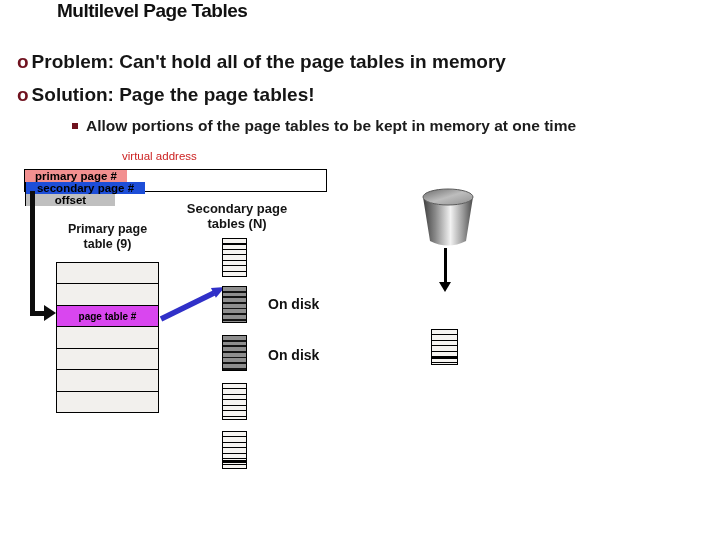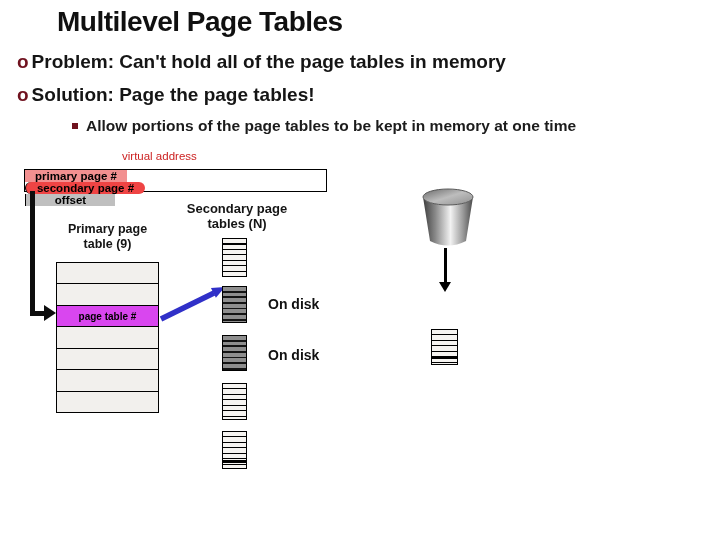--- a/index.html
+++ b/index.html
@@ -3,21 +3,21 @@
 <meta charset="utf-8">
 <style>
   html,body { margin:0; padding:0; background:#fff; }
   .slide {
     position:relative; width:720px; height:540px; background:#ffffff;
     font-family:"Liberation Sans", sans-serif; color:#111; overflow:hidden;
   }
   .abs { position:absolute; }
 
   .title {
-    left:57px; top:6px; font-size:28px; font-weight:700; color:#101010;
+    left:57px; top:0; font-size:19px; font-weight:700; color:#101010;
     letter-spacing:-0.5px;
   }
   .bullet-row { display:flex; align-items:baseline; font-size:19px; font-weight:700; color:#151515; }
   .bullet-row .marker { color:#70121F; margin-right:3px; font-weight:700; }
   .bullet-1 { left:17px; top:51px; }
   .bullet-2 { left:17px; top:84px; }
 
   .sub-bullet { left:72px; top:117px; display:flex; align-items:flex-start; }
   .sub-bullet .sq {
     width:6px; height:6px; background:#70121F; margin:6px 8px 0 0; flex:0 0 auto;
@@ -29,21 +29,21 @@
   .va-box {
     left:24px; top:169px; width:303px; height:23px; display:flex;
     border:1.5px solid #000; box-sizing:border-box;flex-direction:column;
   }
   .va-cell {
     display:flex; align-items:center; justify-content:center;
     font-size:11.5px; font-weight:700; color:#000; box-sizing:border-box;
   }
   .va-cell + .va-cell { border-left:1.5px solid #000; }
   .va-primary   { width:102px; background:#F29090; }
-  .va-secondary { width:120px; background:#ef4444;border-radius:9px; }
+  .va-secondary { width:120px; background:#1d4ed8; }
   .va-offset    { width:90px;  background:#BFBFBF; }
 
   
   .elbow-v { left:30px; top:191px; width:5px; height:125px; background:#0d0d0d; }
   .elbow-h { left:30px; top:311px; width:15px; height:5px; background:#0d0d0d; }
   .elbow-head {
     left:44px; top:305px; width:0; height:0;
     border-top:8px solid transparent; border-bottom:8px solid transparent;
     border-left:12px solid #0d0d0d;
   }

